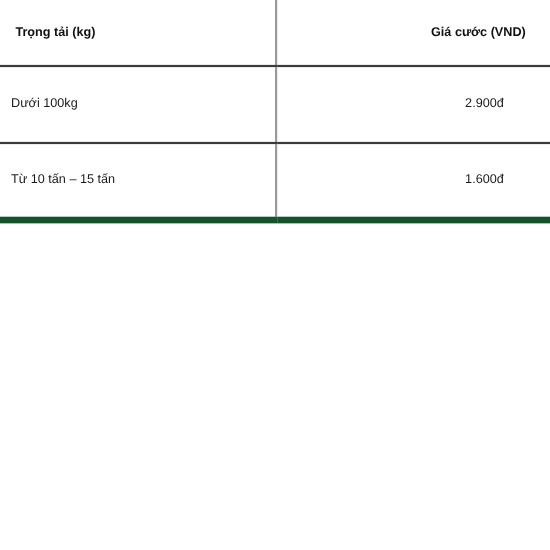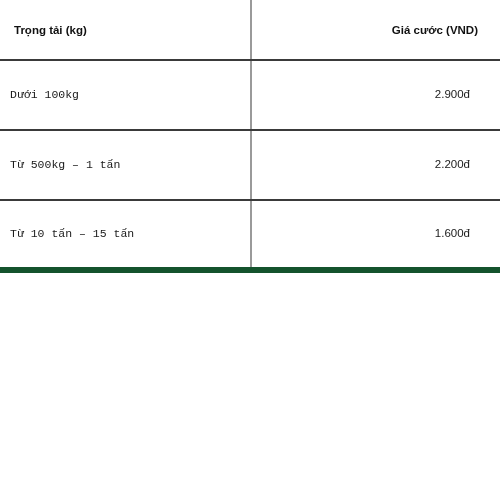--- a/index.html
+++ b/index.html
@@ -56,25 +56,24 @@
     color: #1a1a1a;
     vertical-align: middle;
     background: #ffffff;
     border-bottom: 2px solid #3a3a3a;
     box-sizing: border-box;
   }
   #rate-table tbody td.td-weight {
     text-align: left;
     padding-left: 10px;
     border-right: 2px solid #9a9a9a;
-    font-family: Liberation Mono, monospace;
   }
   #rate-table tbody td.td-price {
     text-align: right;
-    padding-right: 30px;
+    padding-right: 42px;
   }
   #rate-table tbody tr:last-child td {
     border-bottom: 6px solid #14532d;
     margin-left: 28px;
   }
 
   .cell-text { display: inline-block; line-height: 1.2; }
 </style>
 </head>
 <body>
@@ -90,21 +89,17 @@
       <th class="th-price">Giá cước (VND)</th>
     </tr>
   </thead>
   <tbody id="rate-table-body">
 
   <tr>
         <td class="td-weight"><span class="cell-text">Dưới 100kg</span></td>
         <td class="td-price"><span class="cell-text">2.900đ</span></td>
       </tr>
       <tr>
-        <td class="td-weight"><span class="cell-text">Từ 500kg – 1 tấn</span></td>
-        <td class="td-price"><span class="cell-text">2.200đ</span></td>
-      </tr>
-      <tr>
         <td class="td-weight"><span class="cell-text">Từ 10 tấn – 15 tấn</span></td>
         <td class="td-price"><span class="cell-text">1.600đ</span></td>
       </tr>
     </tbody>
 </table>
 
 </body></html>

